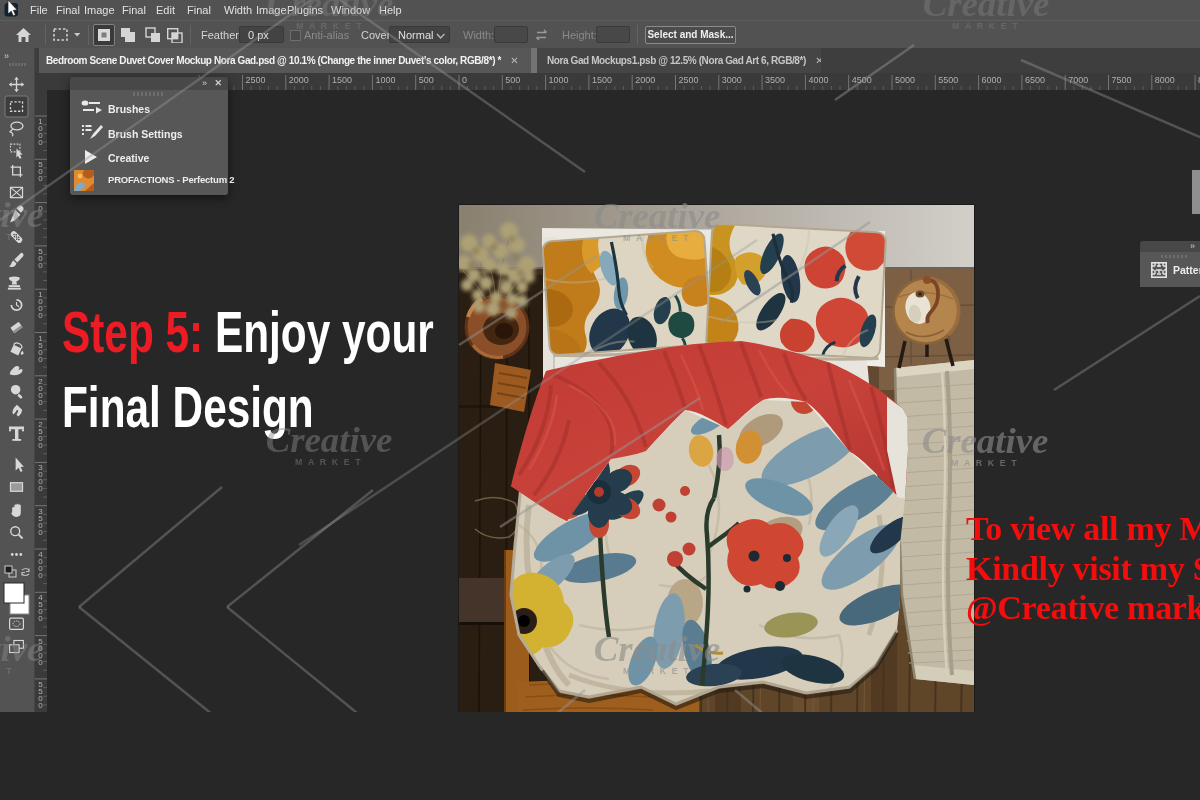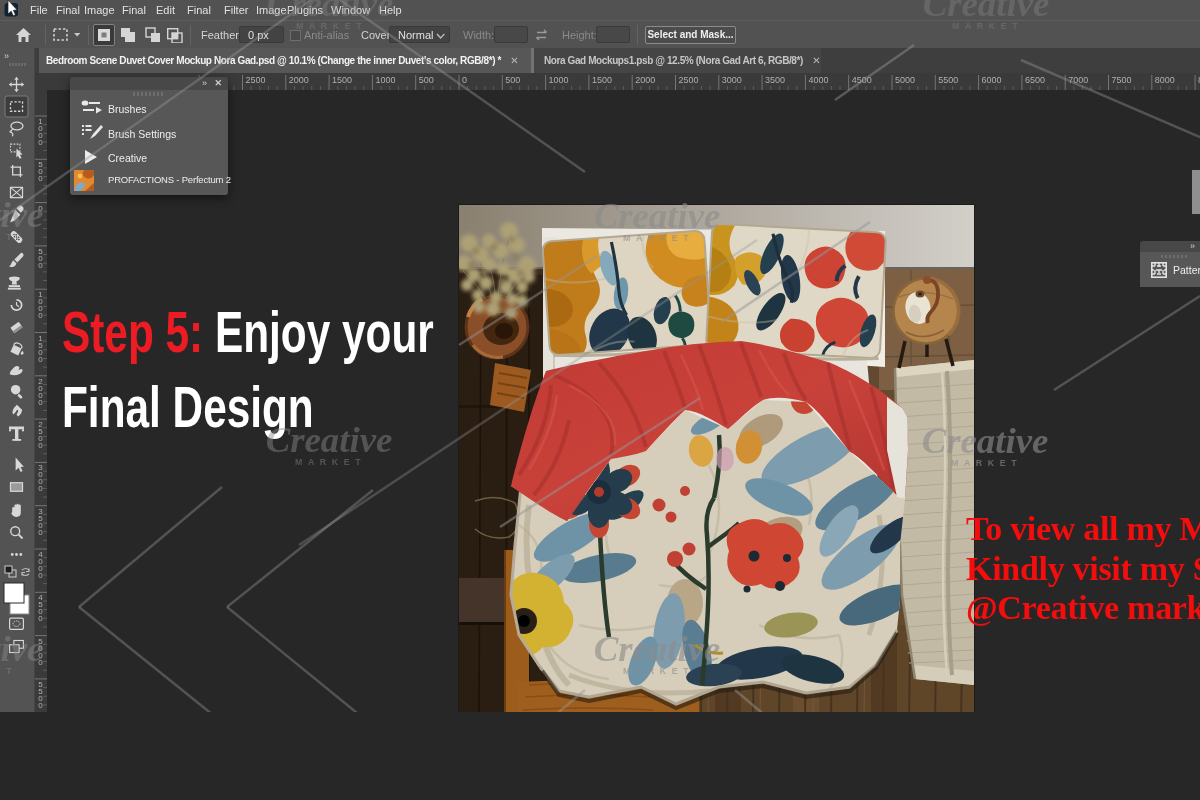--- a/index.html
+++ b/index.html
@@ -11,34 +11,34 @@
   #menubar .m{position:absolute;top:4px;font-size:11px;color:#e2e2e2;}
   #optionsbar{left:0;top:20px;width:1200px;height:28px;background:#525252;border-top:1px solid #5e5e5e;box-sizing:border-box;}
   .olabel{position:absolute;font-size:11px;color:#d4d4d4;top:8px;}
   .olabel.dim{color:#8a8a8a;}
   .oinput{position:absolute;top:5px;height:17px;background:#434343;border:1px solid #3a3a3a;border-radius:2px;color:#e0e0e0;font-size:11px;line-height:17px;padding-left:8px;box-sizing:border-box;}
   .sep{position:absolute;top:4px;width:1px;height:20px;background:#636363;}
   
   #tabrow{left:0;top:48px;width:1200px;height:25px;background:#3e3e3e;}
   .tab{position:absolute;top:0;height:25px;font-size:10px;letter-spacing:-0.04em;line-height:25px;white-space:nowrap;overflow:hidden;}
   #tab1{left:39px;width:492px;background:#575757;color:#f2f2f2;font-weight:bold;padding-left:7px;box-sizing:border-box;}
-  #tab2{left:531px;width:290px;background:#454545;color:#c6c6c6;font-weight:bold;padding-left:10px;box-sizing:border-box;border-left:3px solid #737373;}
+  #tab2{left:531px;width:290px;background:#454545;color:#c6c6c6;font-weight:bold;padding-left:10px;box-sizing:border-box;border-left:6px solid #737373;}
   .tabx{color:#b9b9b9;font-weight:normal;margin-left:7px;}
   
   #hruler{left:35px;top:73px;width:1165px;height:17px;background:#3a3a3a;}
   #vruler{left:35px;top:90px;width:12px;height:710px;background:#3a3a3a;}
   
   #toolbar{left:0;top:48px;width:35px;height:752px;background:#535353;border-right:1px solid #454545;box-sizing:border-box;}
   
   #photo{left:459px;top:205px;width:515px;height:517px;box-shadow:0 0 0 1px #1b1b1b;}
   
   #fpanel{left:70px;top:77px;width:158px;height:118px;border-radius:3px;box-shadow:0 3px 10px rgba(0,0,0,.5);}
   #fpanel .hdr{position:absolute;left:0;top:0;width:100%;height:13px;background:#484848;border-radius:3px 3px 0 0;}
   #fpanel .bod{position:absolute;left:0;top:13px;width:100%;height:105px;background:#575757;border-radius:0 0 3px 3px;}
-  .pitem{position:absolute;left:38px;font-size:10.5px;font-weight:normal;color:#ededed;white-space:nowrap;}
+  .pitem{position:absolute;left:38px;font-size:10.5px;font-weight:bold;color:#ededed;white-space:nowrap;}
   #ppanel-h{left:1140px;top:241px;width:60px;height:11px;background:#484848;border-radius:3px 0 0 0;}
   #ppanel-b{left:1140px;top:252px;width:60px;height:35px;background:#575757;}
   #graybox{left:1192px;top:170px;width:8px;height:44px;background:#8f8f8f;}
   
   #step{left:62px;top:294px;width:560px;font-weight:bold;font-size:58px;color:#fff;transform:scaleX(.73);transform-origin:0 0;white-space:nowrap;line-height:75px;}
   #step .red{color:#ed1c24;}
   #redmsg{left:966px;top:509px;width:234px;height:124px;overflow:hidden;font-family:"Liberation Serif",serif;font-weight:bold;font-size:34px;color:#f30d0d;line-height:39.5px;white-space:nowrap;letter-spacing:-0.3px;}
 </style>
 </head>
 <body>
@@ -48,21 +48,21 @@
     <svg class="abs" style="left:0px;top:0px" width="28" height="24" viewBox="0 0 28 24">
       <rect x="4.5" y="3" width="13.5" height="13.5" rx="3" fill="#0f2330"></rect>
       <path d="M8 0 L8 14 L11.2 11.2 L13.2 15.8 L15.5 14.8 L13.4 10.3 L17.2 10 Z" fill="#fff" stroke="#222" stroke-width="0.7"></path>
     </svg>
     <span class="m" style="left:30px">File</span>
     <span class="m" style="left:56px">Final</span>
     <span class="m" style="left:84px">Image</span>
     <span class="m" style="left:122px">Final</span>
     <span class="m" style="left:156px">Edit</span>
     <span class="m" style="left:187px">Final</span>
-    <span class="m" style="left:224px">Filter</span>
+    <span class="m" style="left:224px">Width</span>
     <span class="m" style="left:256px">Image</span>
     <span class="m" style="left:287px">Plugins</span>
     <span class="m" style="left:331px">Window</span>
     <span class="m" style="left:379px">Help</span>
   </div>
 
   <div class="abs" id="optionsbar">
     <svg class="abs" style="left:15px;top:6px" width="17" height="16" viewBox="0 0 17 16">
       <path d="M8.5 1 L16 8 L13.5 8 L13.5 15 L10.5 15 L10.5 10 L6.5 10 L6.5 15 L3.5 15 L3.5 8 L1 8 Z" fill="#d6d6d6"></path>
     </svg>

